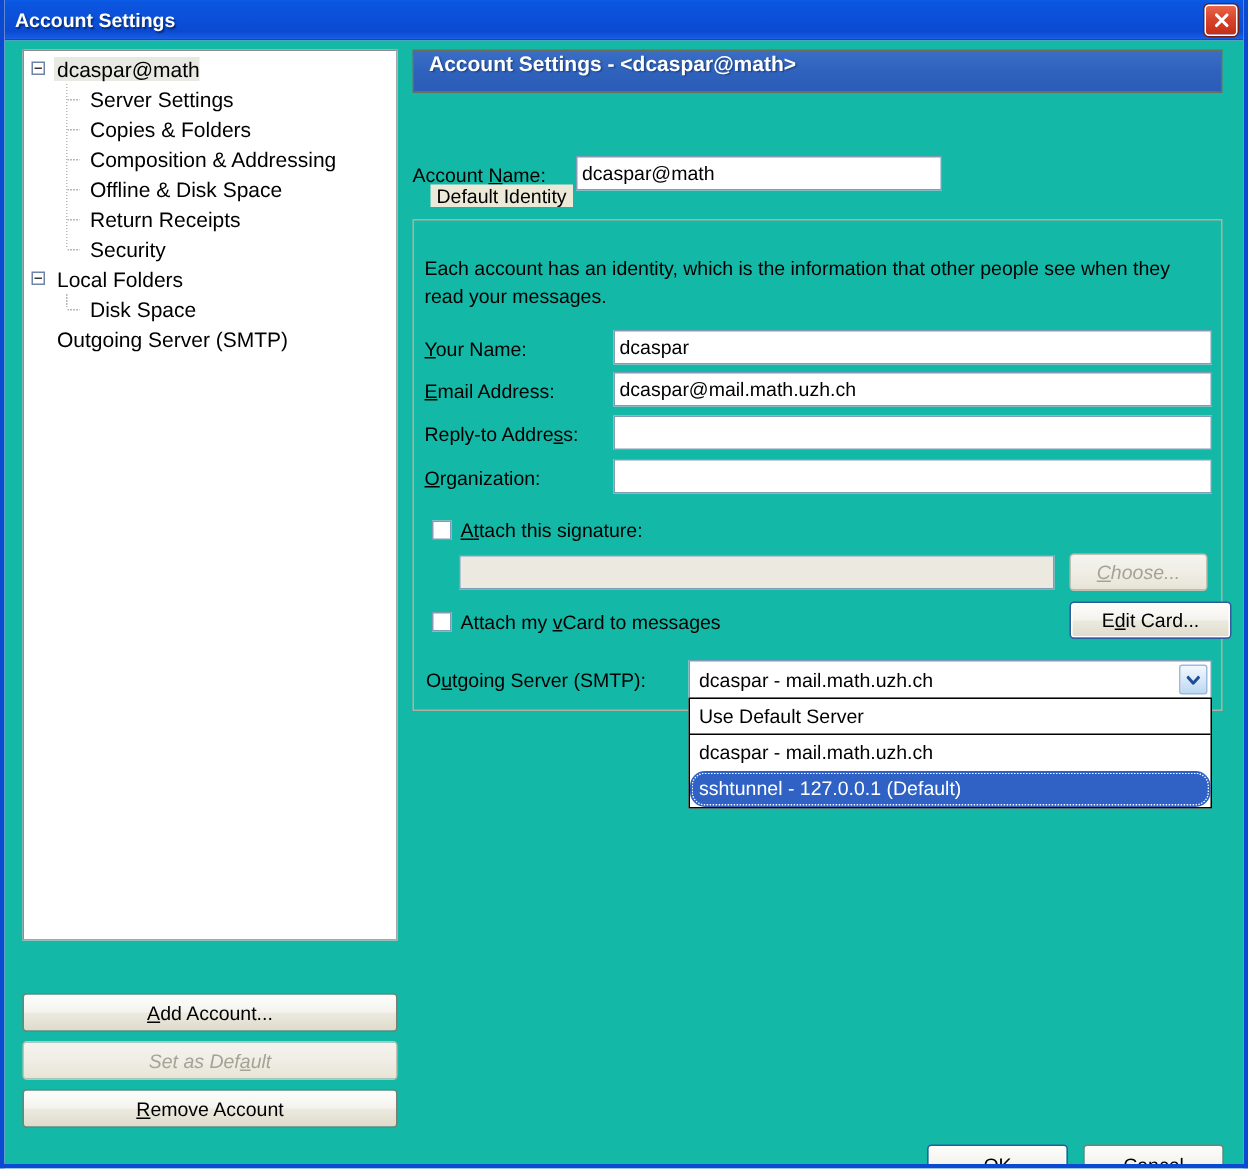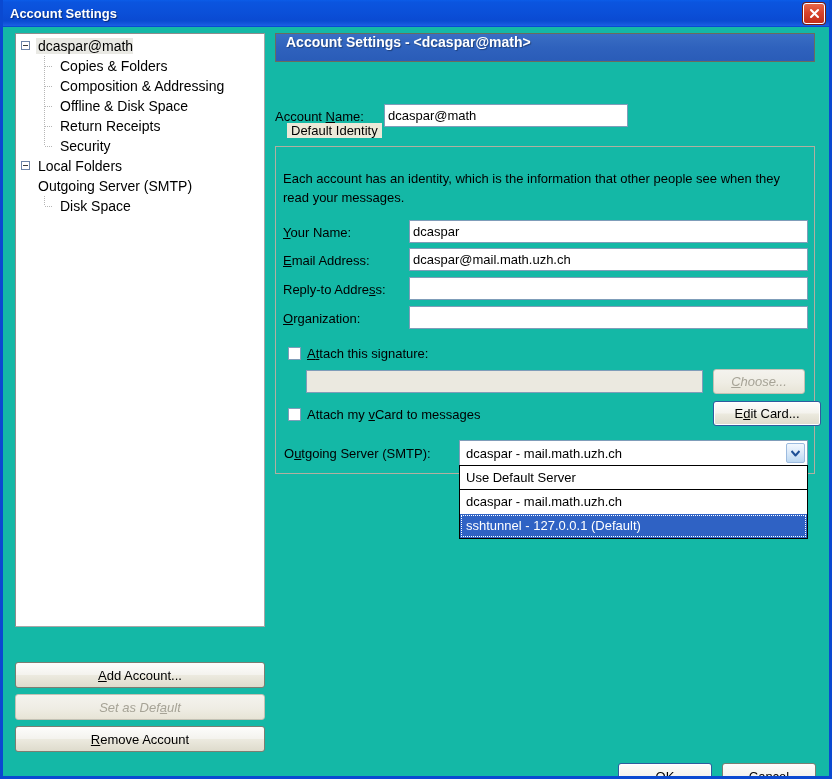--- a/index.html
+++ b/index.html
@@ -351,20 +351,21 @@
     white-space: nowrap;
     cursor: default;
     box-sizing: border-box;
   }
   .popup-item.sep-below { border-bottom: 1px solid #000000; }
   .popup-item.selected {
     background: #2f62c4;
     color: #ffffff;
     outline: 1px dotted #ffffff;
     outline-offset: -2px;
+    border-radius: 10px;
   }
 
   
   #btn-ok {
     position: absolute;
     left: 615px; top: 736px;
     width: 94px; height: 26px;
   }
   #btn-cancel {
     position: absolute;
@@ -383,28 +384,29 @@
       <svg width="11" height="11" viewBox="0 0 11 11" aria-hidden="true">
         <path d="M2 2 L9 9 M9 2 L2 9" stroke="#ffffff" stroke-width="2.1" stroke-linecap="round" fill="none"></path>
       </svg>
     </div>
   </div>
 
   <div id="body-area">
 
     <div id="tree-panel">
         <div class="tree-row depth0 selected"><span class="expander"></span><span class="tw-label">dcaspar@math</span></div>
+        <div class="tree-row depth1"><span class="tw-label">Server Settings</span></div>
         <div class="tree-row depth1"><span class="tw-label">Copies &amp; Folders</span></div>
         <div class="tree-row depth1"><span class="tw-label">Composition &amp; Addressing</span></div>
         <div class="tree-row depth1"><span class="tw-label">Offline &amp; Disk Space</span></div>
         <div class="tree-row depth1"><span class="tw-label">Return Receipts</span></div>
         <div class="tree-row depth1 last"><span class="tw-label">Security</span></div>
         <div class="tree-row depth0"><span class="expander"></span><span class="tw-label">Local Folders</span></div>
+        <div class="tree-row depth1 last"><span class="tw-label">Disk Space</span></div>
         <div class="tree-row depth0"><span class="tw-label">Outgoing Server (SMTP)</span></div>
-        <div class="tree-row depth1 last"><span class="tw-label">Disk Space</span></div>
       </div>
 
     <button class="xpbtn" id="btn-add-account">
       <span><span class="acc">A</span><span>dd Account...</span></span>
     </button>
 
     <button class="xpbtn disabled" id="btn-set-default">
       <span><span>Set as Def</span><span class="acc">a</span><span>ult</span></span>
     </button>
 

